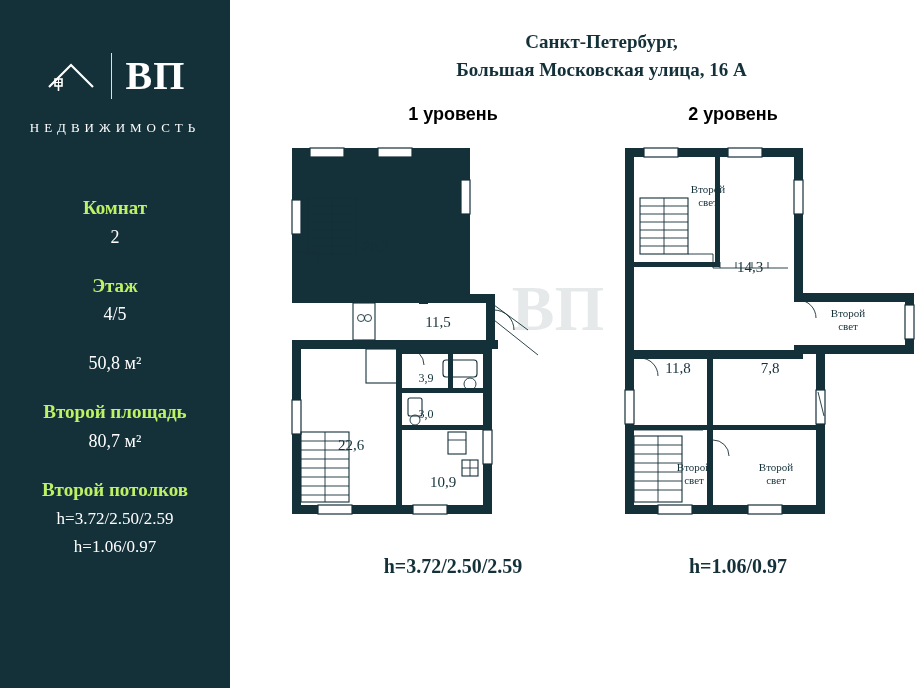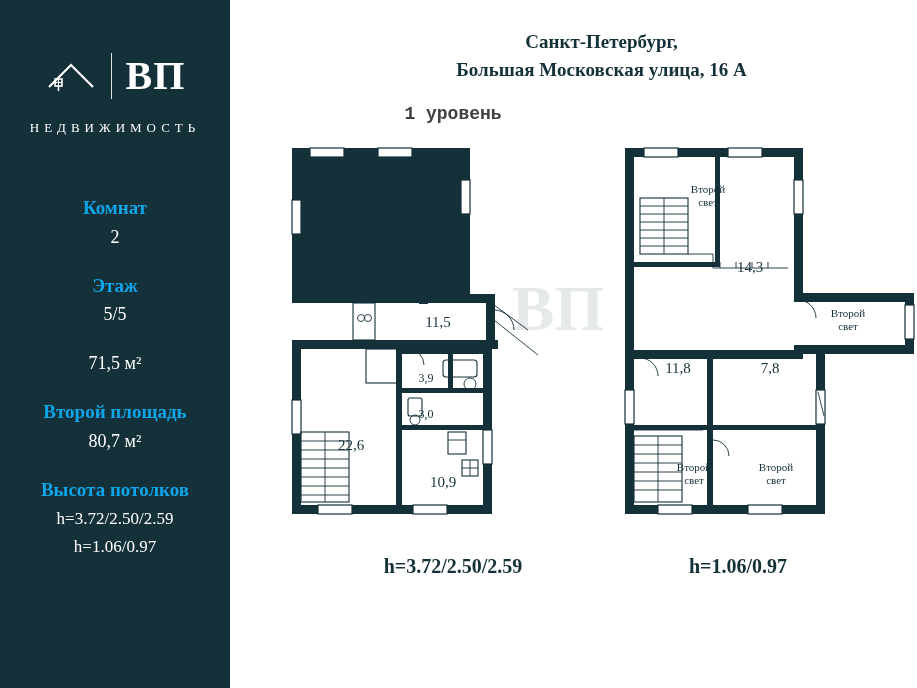--- a/index.html
+++ b/index.html
@@ -67,21 +67,21 @@
   #specs {
     position: absolute;
     top: 195px; left: 0; width: 230px;
     text-align: center;
   }
   .spec-group { margin-bottom: 22px; }
   .spec-label {
     font-family: "Liberation Serif", serif;
     font-size: 19px;
     font-weight: bold;
-    color: #0ea5e9;
+    color: #bef264;
     line-height: 1.35;
   }
   .spec-value {
     font-family: "Liberation Serif", serif;
     font-size: 18px;
     color: #ffffff;
     line-height: 1.5;
     margin-top: 3px;
   }
   .spec-value.small { font-size: 17px; }
@@ -98,24 +98,24 @@
     width: 687px;
     text-align: center;
     font-family: "Liberation Serif", serif;
     font-weight: bold;
     font-size: 19px;
     color: #143039;
     line-height: 1.45;
   }
   .level-title {
     position: absolute;
-    font-family: Liberation Mono, monospace;
+    font-family: Liberation Sans, sans-serif;
     font-weight: bold;
     font-size: 18px;
-    color: #404040;
+    color: #000000;
   }
   #level1-title { left: 75px; top: 104px; width: 240px; text-align: center; }
   #level2-title { left: 340px; top: 104px; width: 270px; text-align: center; }
 
   .height-caption {
     position: absolute;
     font-family: "Liberation Serif", serif;
     font-weight: bold;
     font-size: 20px;
     color: #143039;
@@ -185,49 +185,50 @@
 
     <div id="specs">
 
       <div class="spec-group">
         <div class="spec-label">Комнат</div>
         <div class="spec-value">2</div>
       </div>
 
       <div class="spec-group">
         <div class="spec-label">Этаж</div>
-        <div class="spec-value">5/5</div>
+        <div class="spec-value">4/5</div>
       </div>
 
       <div class="spec-group">
-        <div class="spec-value">71,5 м²</div>
+        <div class="spec-value">50,8 м²</div>
       </div>
 
       <div class="spec-group">
         <div class="spec-label">Второй площадь</div>
         <div class="spec-value">80,7 м²</div>
       </div>
 
       <div class="spec-group">
-        <div class="spec-label">Высота потолков</div>
+        <div class="spec-label">Второй потолков</div>
         <div class="spec-value small">h=3.72/2.50/2.59</div>
         <div class="spec-value small">h=1.06/0.97</div>
       </div>
 
     </div>
   </div>
 
   <div id="plan-area">
 
     <div id="address">
       <div>Санкт-Петербург,</div>
       <div>Большая Московская улица, 16 А</div>
     </div>
 
     <div class="level-title" id="level1-title">1 уровень</div>
+    <div class="level-title" id="level2-title">2 уровень</div>
 
     <svg class="plan" viewBox="0 0 687 688">
 
       <text class="watermark" x="300" y="330">ВП</text>
 
       <g>
 
         <path class="wall" d="M34,148 L212,148 L212,300 L34,300 Z
                               M34,148 L212,148 L212,155 L41,155 L41,293 L34,293 Z"></path>
 

